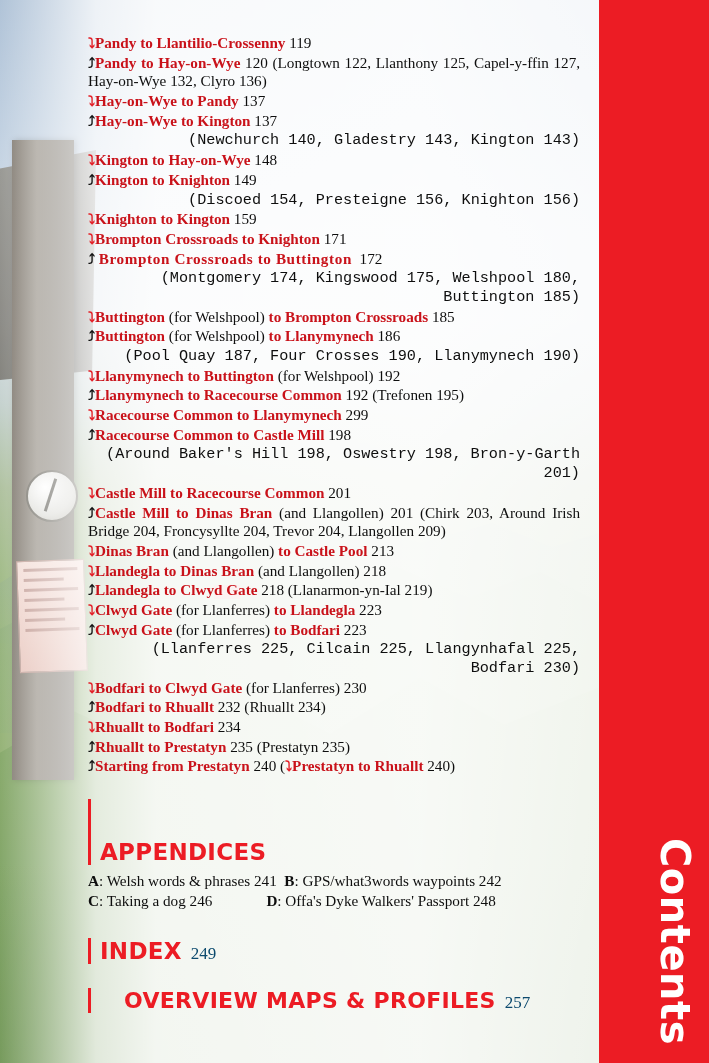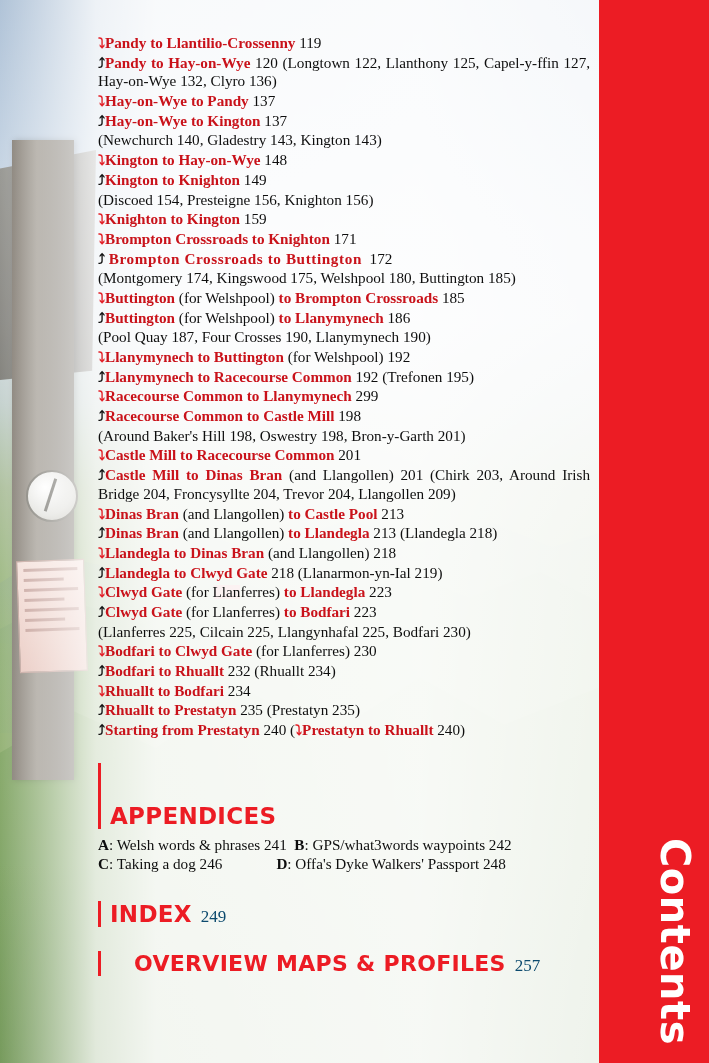--- a/index.html
+++ b/index.html
@@ -174,33 +174,34 @@
     font-size: 40px;
     letter-spacing: 0.5px;
     writing-mode: vertical-rl;
     text-orientation: mixed;
     line-height: 1;
   }
 
   
   .content {
     position: absolute;
-    left: 98px;
+    left: 88px;
     top: 34px;
     width: 492px;
   }
   .toc-line {
     font-size: 15.2px;
     line-height: 1.23;
     color: #0e0e0e;
     margin: 0 0 1px 0;
     text-align: justify;
   }
   .toc-line.indent-note {
-    text-align: left;
+    text-align: right;
+    font-family: Liberation Mono, monospace;
   }
   .arrow {
     font-family: "DejaVu Sans", sans-serif;
     font-weight: bold;
     font-size: 14px;
   }
   .arrow.down { color: #e4222a; }
   .arrow.up { color: #111111; }
   .stage {
     font-weight: bold;
@@ -318,21 +319,20 @@
 
     <p class="toc-line"><span class="arrow up">⤴</span><span class="stage">Racecourse Common to Castle Mill</span> <span class="pg">198</span></p>
     <p class="toc-line indent-note"><span class="sub">(Around Baker's Hill 198, Oswestry 198, Bron-y-Garth 201)</span></p>
 
     <p class="toc-line"><span class="arrow down">⤵</span><span class="stage">Castle Mill to Racecourse Common</span> <span class="pg">201</span></p>
 
     <p class="toc-line"><span class="arrow up">⤴</span><span class="stage">Castle Mill to Dinas Bran</span> <span class="sub">(and Llangollen)</span> <span class="pg">201</span> <span class="sub">(Chirk 203, Around Irish Bridge 204, Froncysyllte 204, Trevor 204, Llangollen 209)</span></p>
 
     <p class="toc-line"><span class="arrow down">⤵</span><span class="stage">Dinas Bran</span> <span class="sub">(and Llangollen)</span> <span class="stage">to Castle Pool</span> <span class="pg">213</span></p>
 
-    <p class="toc-line"><span class="arrow up">⤴</span><span class="stage">Dinas Bran</span> <span class="sub">(and Llangollen)</span> <span class="stage">to Llandegla</span> <span class="pg">213</span> <span class="sub">(Llandegla 218)</span></p>
 
     <p class="toc-line"><span class="arrow down">⤵</span><span class="stage">Llandegla to Dinas Bran</span> <span class="sub">(and Llangollen)</span> <span class="pg">218</span></p>
 
     <p class="toc-line"><span class="arrow up">⤴</span><span class="stage">Llandegla to Clwyd Gate</span> <span class="pg">218</span> <span class="sub">(Llanarmon-yn-Ial 219)</span></p>
 
     <p class="toc-line"><span class="arrow down">⤵</span><span class="stage">Clwyd Gate</span> <span class="sub">(for Llanferres)</span> <span class="stage">to Llandegla</span> <span class="pg">223</span></p>
 
     <p class="toc-line"><span class="arrow up">⤴</span><span class="stage">Clwyd Gate</span> <span class="sub">(for Llanferres)</span> <span class="stage">to Bodfari</span> <span class="pg">223</span></p>
     <p class="toc-line indent-note"><span class="sub">(Llanferres 225, Cilcain 225, Llangynhafal 225, Bodfari 230)</span></p>
 

